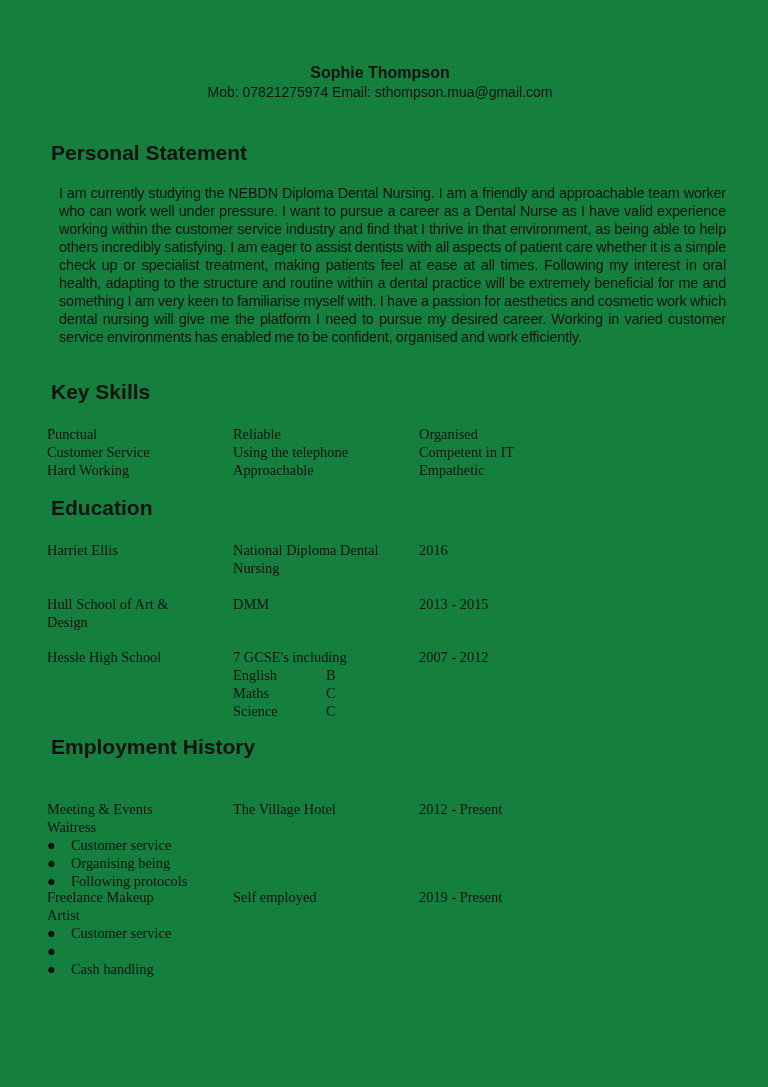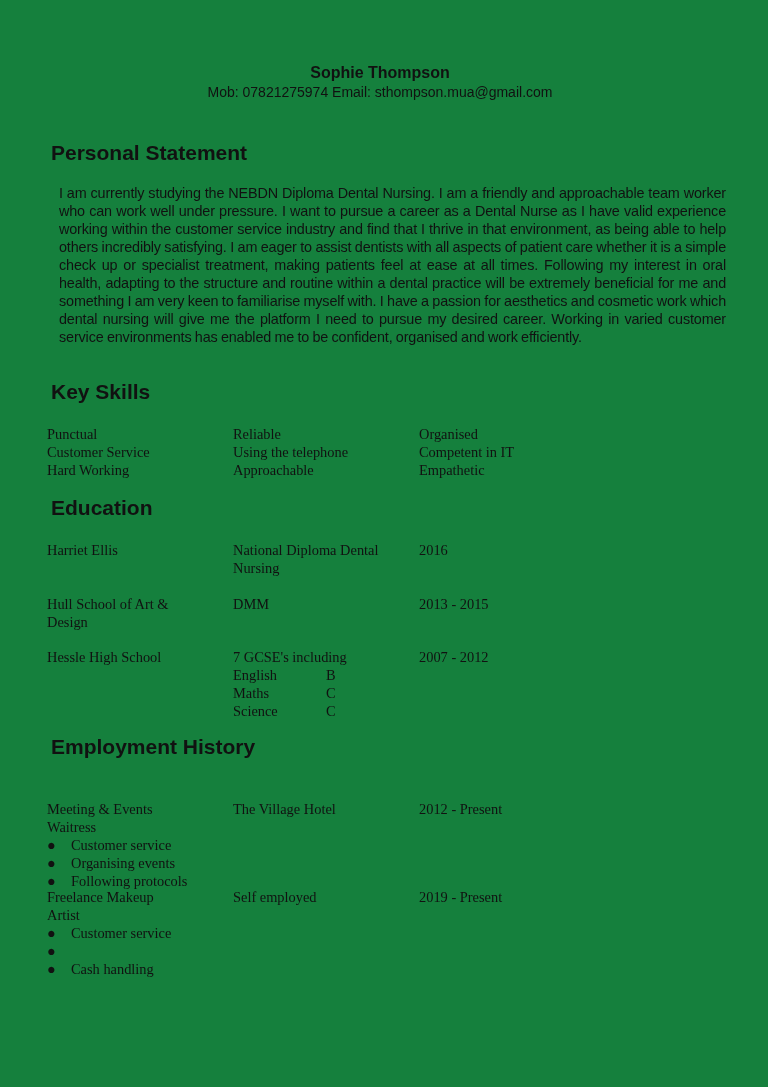--- a/index.html
+++ b/index.html
@@ -178,21 +178,21 @@
     </div>
     <div class="row">
       <span class="cell c1">Waitress</span>
     </div>
     <div class="row bullet-line">
       <span class="dot">●</span>
       <span class="btext">Customer service</span>
     </div>
     <div class="row bullet-line">
       <span class="dot">●</span>
-      <span class="btext">Organising events</span>
+      <span class="btext">Organising being</span>
     </div>
     <div class="row bullet-line">
       <span class="dot">●</span>
       <span class="btext">Following protocols</span>
     </div>
   </div>
 
   <div class="grid" style="top:888px;">
     <div class="row">
       <span class="cell c1">Freelance Makeup</span>

